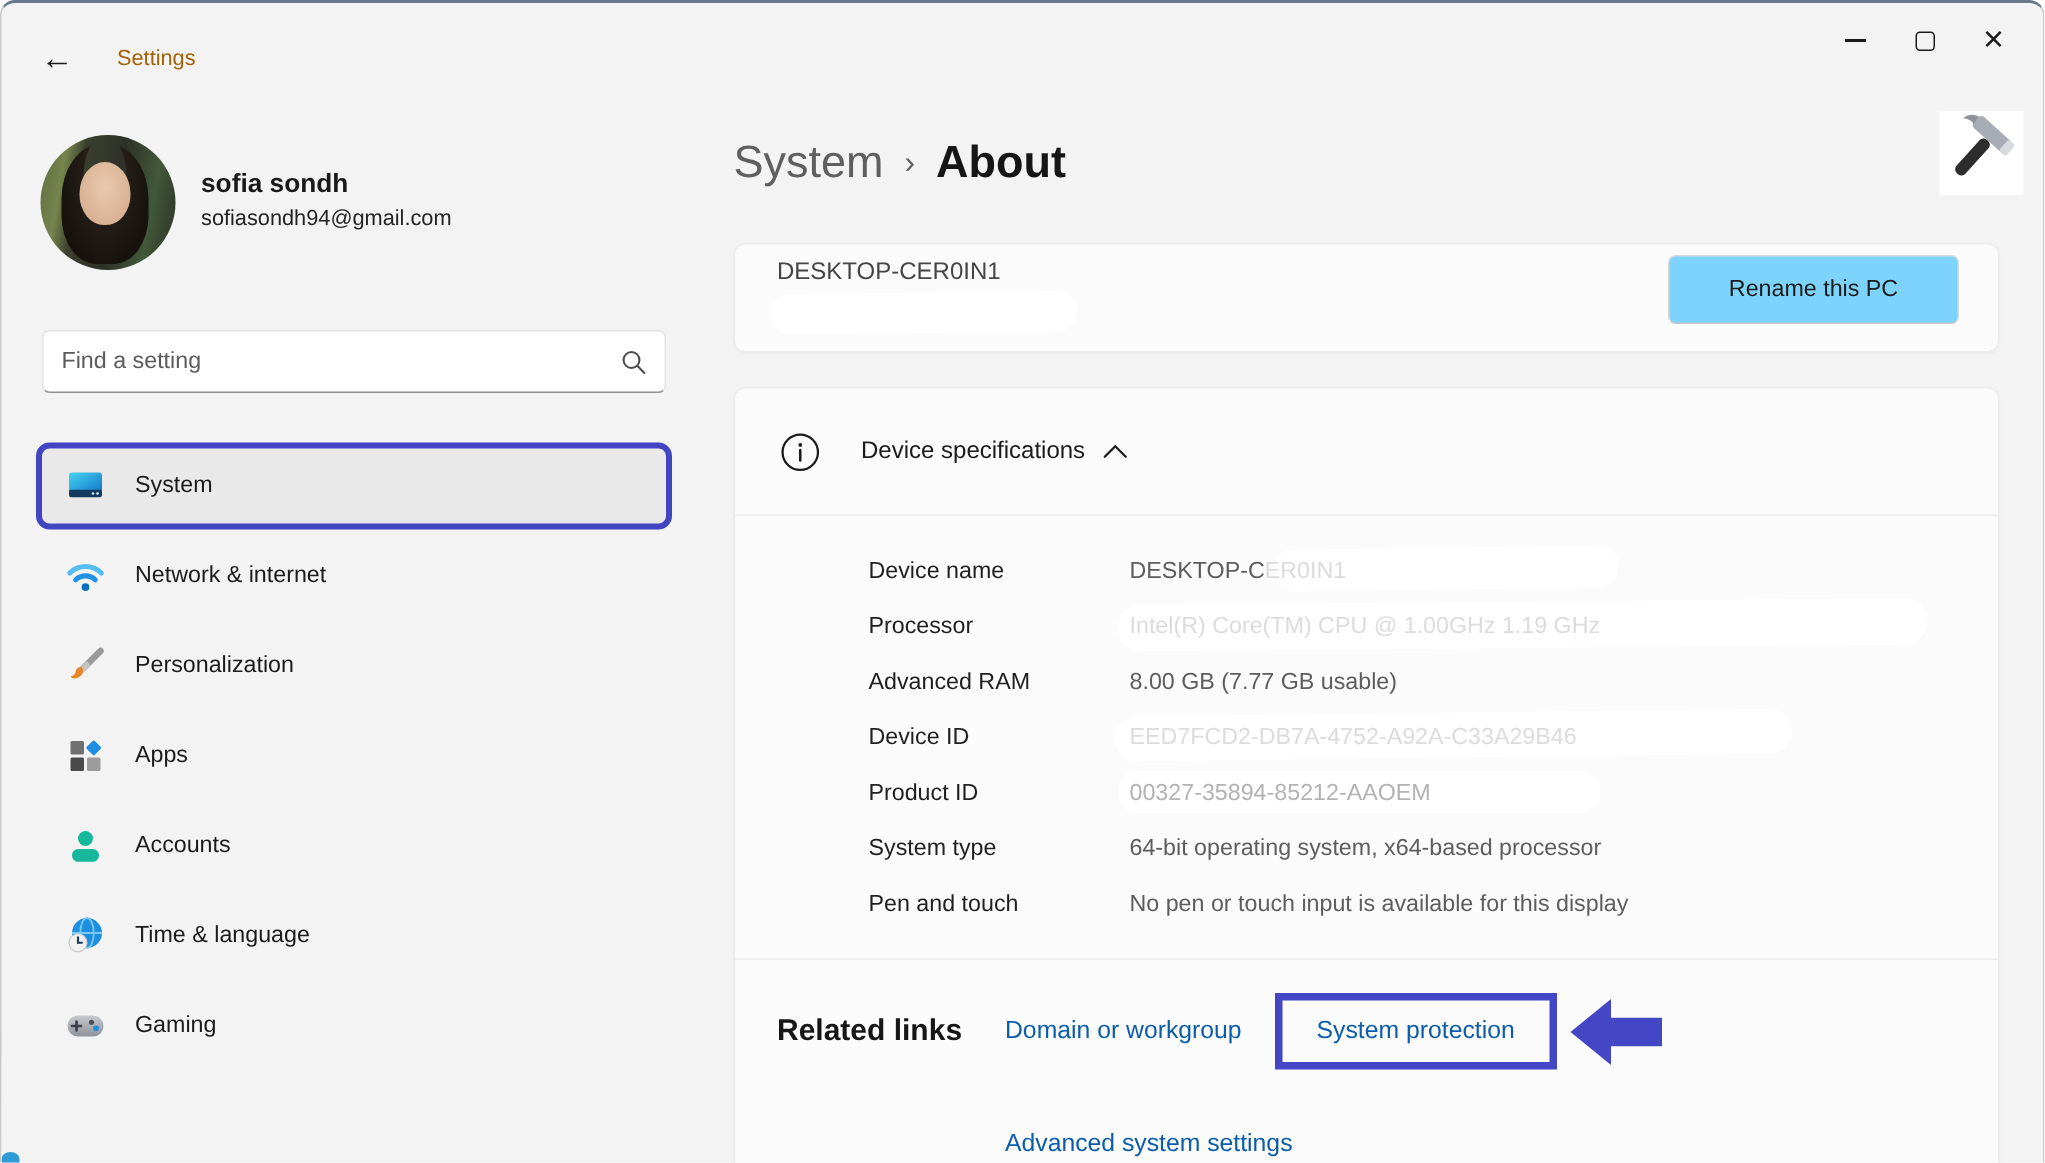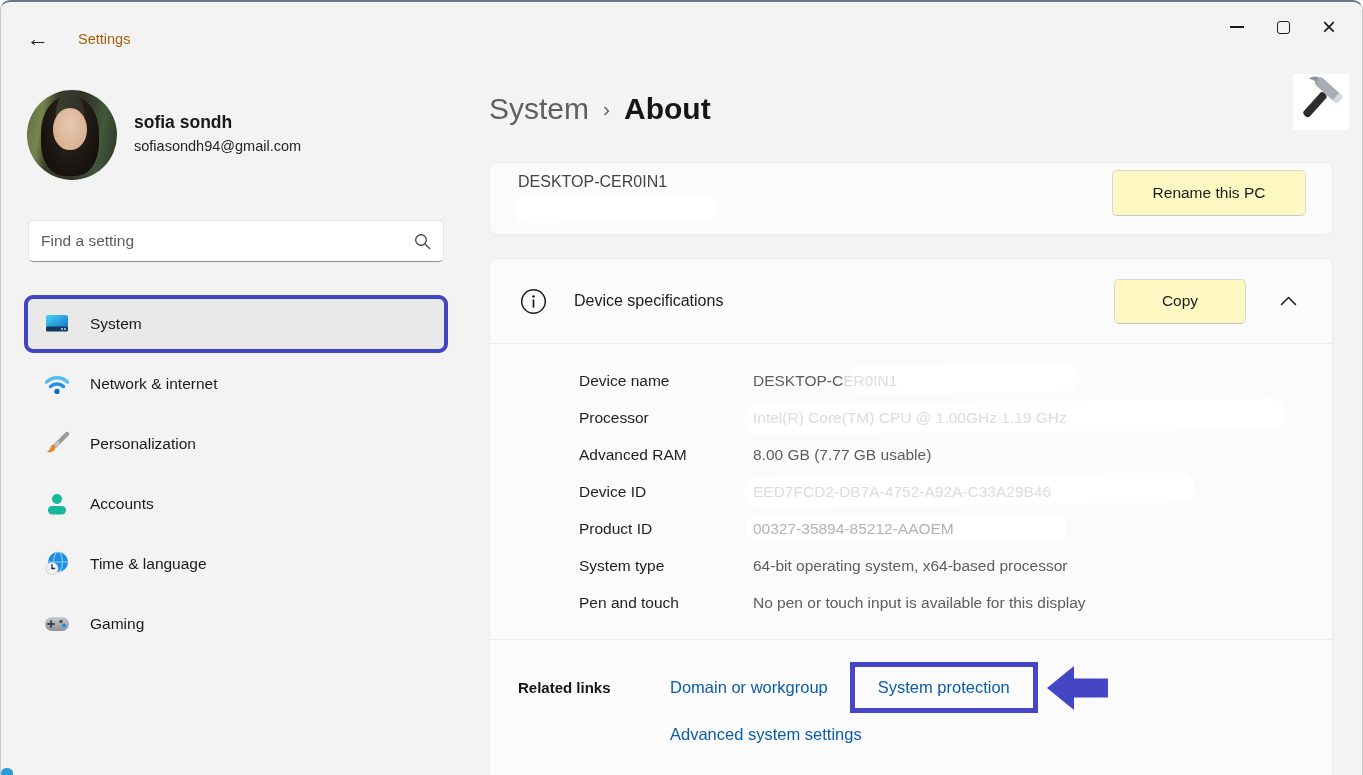--- a/index.html
+++ b/index.html
@@ -60,21 +60,21 @@
   .breadcrumb .current { font-weight:bold; color:#161616; }
 
   .hammer-box { position:absolute; left:1292px; top:72px; width:56px; height:56px; background:#fff; }
 
   .card { position:absolute; left:488px; width:844px; background:#fbfbfb;
     border:1px solid #ececec; border-radius:8px; box-shadow:0 1px 2px rgba(0,0,0,0.03); }
   .card1 { top:160px; height:73px; }
   .card1-title { position:absolute; left:28px; top:10px; font-size:16px; color:#454545; }
   .blob { position:absolute; background:#fff; border-radius:13px; }
   .card1-blob { left:24px; top:32px; width:204px; height:27px; transform:rotate(-0.6deg); }
-  .btn { background:#fef9c3; border:1px solid #d8d8d8; border-bottom-color:#c6c6c6;
+  .btn { background:#7dd3fc; border:1px solid #d8d8d8; border-bottom-color:#c6c6c6;
     border-radius:5px; font-size:15.5px; color:#1b1b1b; cursor:pointer;
     display:flex; align-items:center; justify-content:center; font-family:"Liberation Sans",sans-serif; }
   .rename-btn { position:absolute; right:26px; top:7px; width:194px; height:46px; }
 
   .card2 { top:256px; height:519px; border-radius:8px 8px 0 0; }
   .card2-header { height:85px; display:flex; align-items:center; padding:0 24px 0 30px;
     border-bottom:1px solid #ececec; }
   .spec-title { margin-left:27px; font-size:16px; color:#1b1b1b; }
   .copy-btn { width:132px; height:45px; margin-left:auto; margin-right:22px; }
   .chevron-btn { width:40px; height:40px; display:flex; align-items:center; justify-content:center; cursor:pointer; }
@@ -89,26 +89,26 @@
   .blob-z { z-index:1; }
   .blob-devname { left:96px; top:-3px; width:230px; height:28px; transform:rotate(-0.8deg); }
   .blob-proc { left:-8px; top:-4px; width:540px; height:31px; transform:rotate(-0.5deg); border-radius:15px; }
   .blob-devid { left:-10px; top:-4px; width:452px; height:30px; transform:rotate(-0.7deg); border-radius:15px; }
   .blob-prodid { left:-8px; top:-2px; width:322px; height:28px; border-radius:14px; }
 
   .divider { border-top:1px solid #ececec; }
 
   .related { padding:22px 0 0 28px; }
   .related-row { display:flex; align-items:center; }
-  .related-label { width:152px; font-size:15px; font-weight:bold; color:#161616; }
+  .related-label { width:152px; font-size:20px; font-weight:bold; color:#161616; }
   a.link { color:#0b5cab; font-size:16.5px; text-decoration:none; cursor:pointer; }
   .link-domain { margin-right:22px; }
   .protect-box { border:5px solid #4347c6; padding:11px 23px; display:flex; align-items:center; }
   .arrow-annot { margin-left:8px; }
-  .related-row2 { margin-top:12px; padding-left:152px; }
+  .related-row2 { margin-top:40px; padding-left:152px; }
 </style>
 </head>
 <body>
 
 <div class="titlebar">
   <div class="back-btn">←</div>
   <div class="app-title">Settings</div>
   <div class="win-controls">
     <div class="win-btn">
         <span class="glyph-min"></span>
@@ -172,20 +172,31 @@
     <span class="nav-icon">
       <svg width="26" height="26" viewBox="0 0 26 26">
         <line x1="23" y1="3" x2="12" y2="14" stroke="#9a9a9a" stroke-width="4.4" stroke-linecap="round"></line>
         <line x1="13.5" y1="12.5" x2="11" y2="15" stroke="#c3c3c3" stroke-width="4.6" stroke-linecap="round"></line>
         <path d="M10.5 13.5 Q13 18 8.5 20.5 Q4.5 22.5 3 20 Q6 19.5 6.5 16.5 Q7 13.5 10.5 13.5 Z" fill="#e8872a"></path>
       </svg>
     </span>
     <span class="nav-label">Personalization</span>
   </div>
 
+  <div class="nav-item">
+    <span class="nav-icon">
+      <svg width="24" height="24" viewBox="0 0 24 24">
+        <rect x="2" y="2" width="9" height="9" rx="1" fill="#707070"></rect>
+        <rect x="2" y="13" width="9" height="9" rx="1" fill="#4a4a4a"></rect>
+        <rect x="13" y="13" width="9" height="9" rx="1" fill="#9c9c9c"></rect>
+        <rect x="13.8" y="2.8" width="7.5" height="7.5" rx="1" fill="#1e8ee0" transform="rotate(45 17.5 6.5)"></rect>
+      </svg>
+    </span>
+    <span class="nav-label">Apps</span>
+  </div>
 
   <div class="nav-item">
     <span class="nav-icon">
       <svg width="24" height="24" viewBox="0 0 24 24">
         <circle cx="12" cy="7" r="5" fill="#16b79b"></circle>
         <rect x="3" y="14" width="18" height="8.5" rx="4.2" fill="#16b79b"></rect>
       </svg>
     </span>
     <span class="nav-label">Accounts</span>
   </div>
@@ -246,21 +257,20 @@
 </div>
 
 <div class="card card2">
   <div class="card2-header">
     <svg width="27" height="27" viewBox="0 0 27 27">
       <circle cx="13.5" cy="13.5" r="11.8" fill="none" stroke="#1b1b1b" stroke-width="1.5"></circle>
       <circle cx="13.5" cy="8.6" r="1.25" fill="#1b1b1b"></circle>
       <line x1="13.5" y1="12" x2="13.5" y2="19" stroke="#1b1b1b" stroke-width="1.7" stroke-linecap="round"></line>
     </svg>
     <span class="spec-title">Device specifications</span>
-    <button class="btn copy-btn">Copy</button>
     <div class="chevron-btn">
       <svg width="17" height="10" viewBox="0 0 17 10">
         <polyline points="1.5,8.5 8.5,1.5 15.5,8.5" fill="none" stroke="#1b1b1b" stroke-width="1.5" stroke-linecap="round" stroke-linejoin="round"></polyline>
       </svg>
     </div>
   </div>
 
   <div class="spec-rows">
     <div class="spec-row">
       <div class="spec-label">Device name</div>

